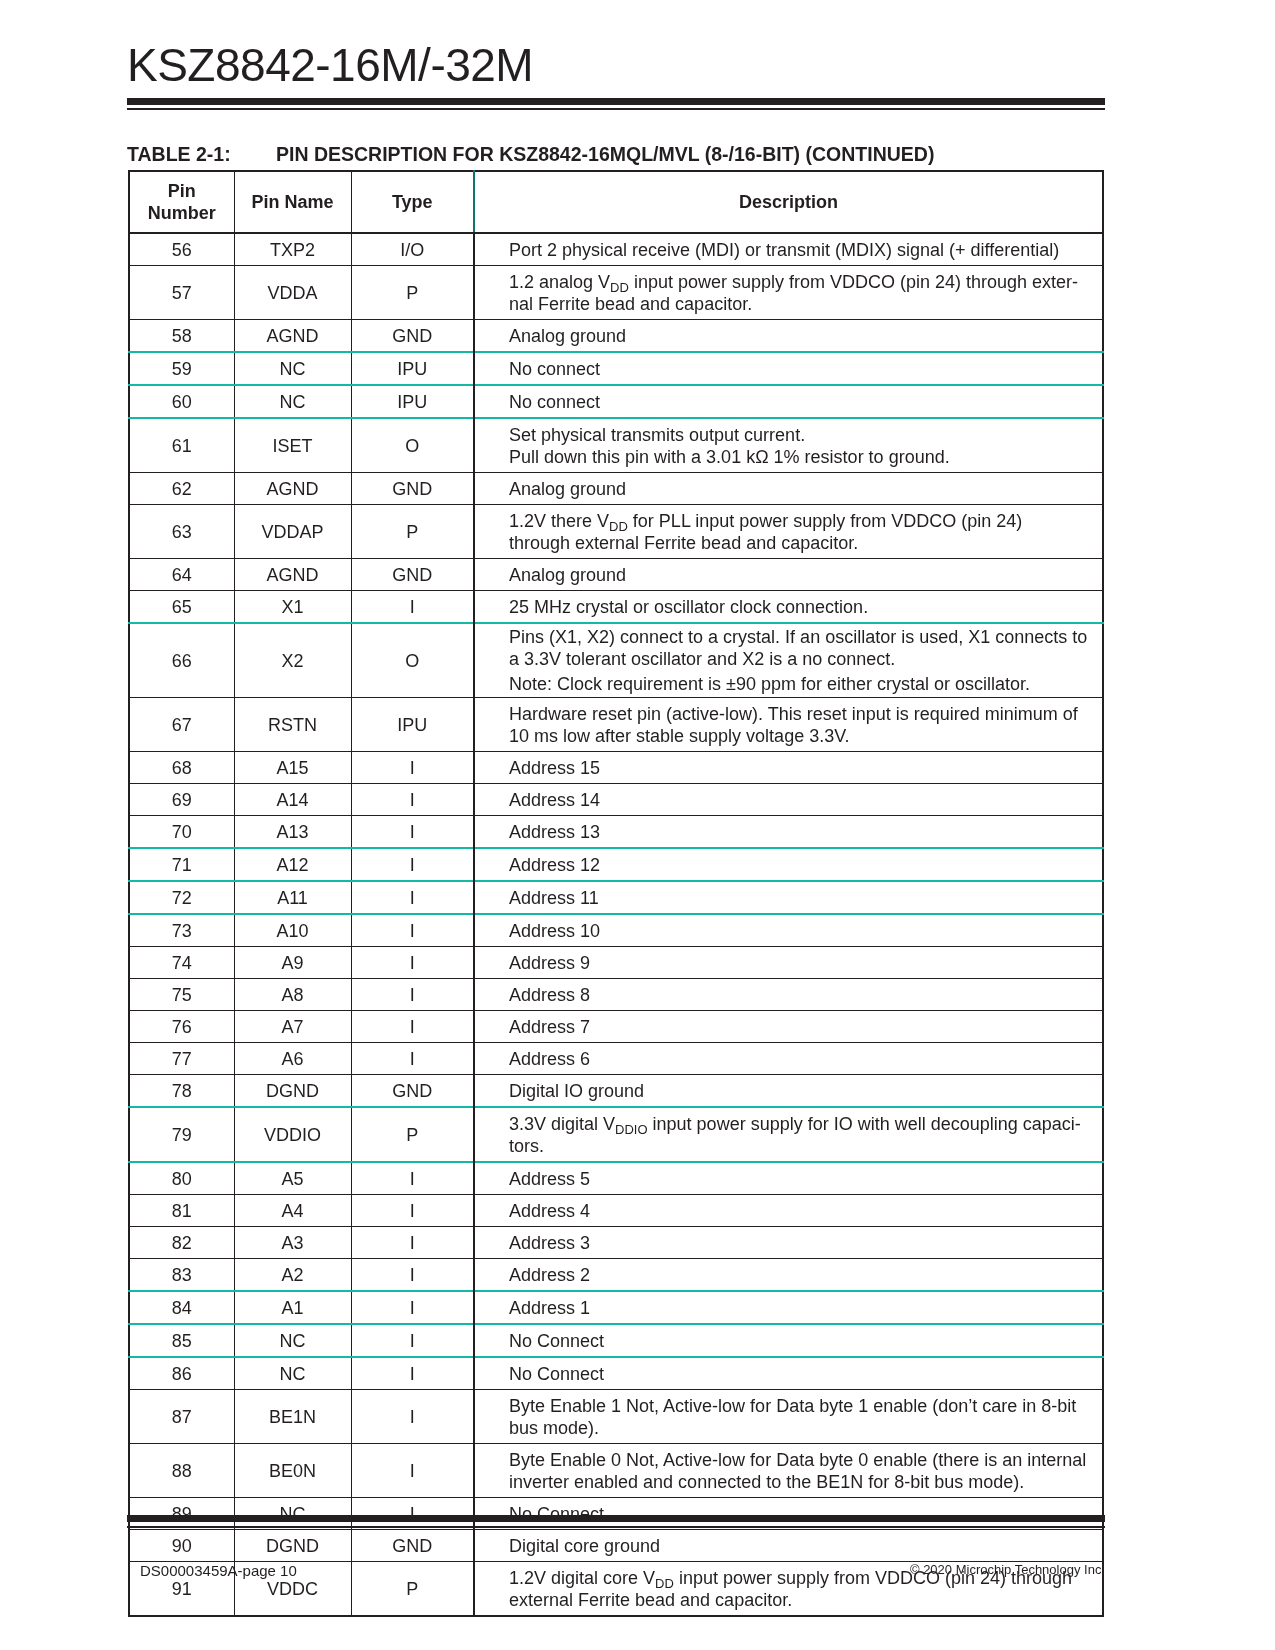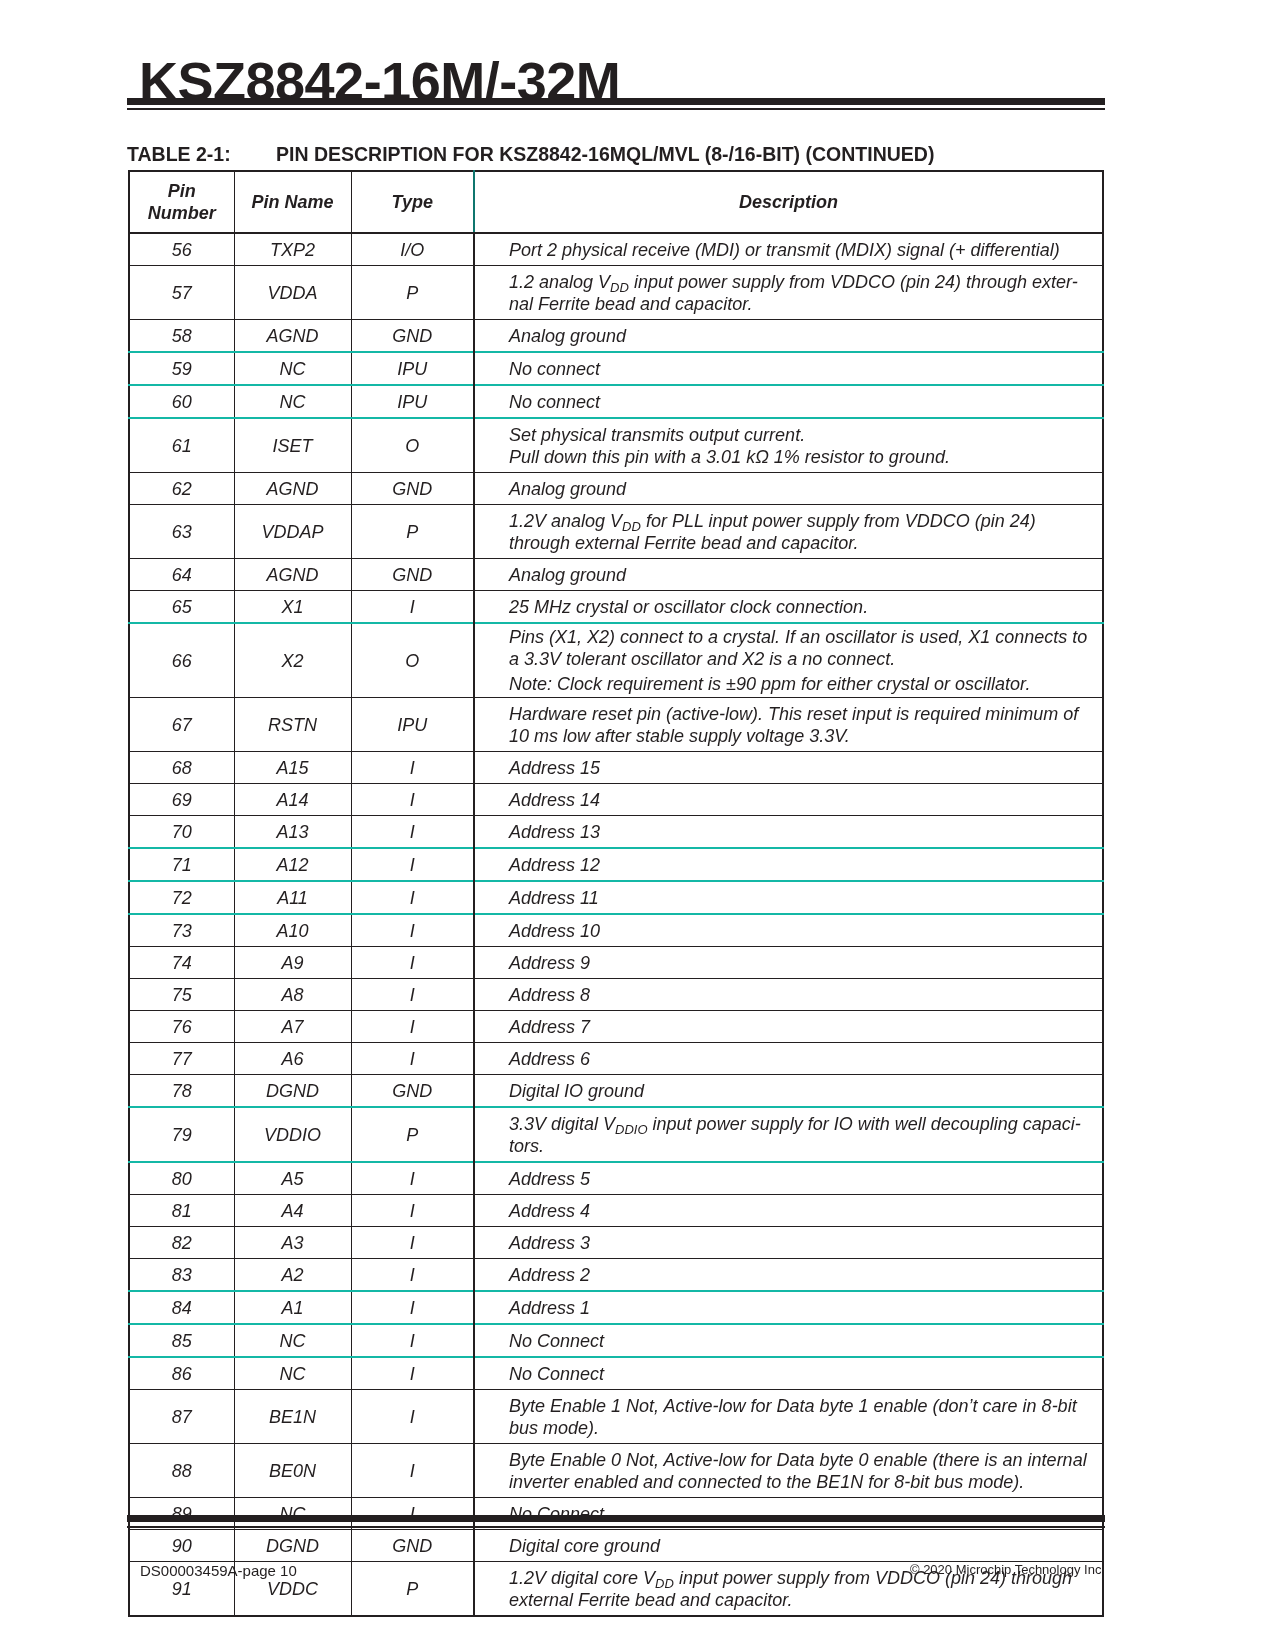--- a/index.html
+++ b/index.html
@@ -1,22 +1,22 @@
 <!DOCTYPE html>
 <html><head>
   <meta charset="utf-8">
   <style>
     html, body { margin: 0; padding: 0; background: #ffffff; }
     body { width: 1275px; height: 1650px; position: relative; font-family: "Liberation Sans", sans-serif; color: #231f20; }
-    .doc-title { position: absolute; left: 127px; top: 38px; font-size: 54px; font-weight: bold; letter-spacing: -0.5px; margin: 12px; }
+    .doc-title { position: absolute; left: 127px; top: 38px; font-size: 46px; font-weight: normal; letter-spacing: -0.5px; margin: 0; }
     .rule-thick { position: absolute; left: 127px; width: 978px; height: 7px; background: #231f20; }
     .rule-thin { position: absolute; left: 127px; width: 978px; height: 2px; background: #231f20; }
     .table-caption { position: absolute; left: 127px; top: 143px; font-size: 19.5px; font-weight: bold; white-space: nowrap; }
     .table-caption .cap-num { display: inline-block; width: 149px; }
-    table.pins { position: absolute; left: 128px; top: 170px; width: 976px; border-collapse: collapse; font-size: 18px; table-layout: fixed; font-style: italic; }
+    table.pins { position: absolute; left: 128px; top: 170px; width: 976px; border-collapse: collapse; font-size: 18px; table-layout: fixed; }
     table.pins th, table.pins td { border: 1px solid #231f20; padding: 0; }
     table.pins th { font-weight: bold; text-align: center; height: 60px; line-height: 22px; border-bottom: 2px solid #231f20; }
     table.pins td { height: 27px; line-height: 22px; }
     table.pins td.c { text-align: center; }
     table.pins td.desc { padding: 2px 6px 2px 6px; border-left: 2px solid #231f20; }
     table.pins th.desc-h { border-left: 2px solid #0f766e; border-radius: 11px; }
     table.pins tr.tall td { height: 49px; }
     table.pins tr.thick-top td { border-top: 2px solid #14b8a6; }
     table.pins { border: 2px solid #231f20; }
     .desc-line { display: block; margin-left: 28px; }
@@ -108,21 +108,21 @@
         <td class="c">GND</td>
         <td class="desc">
           <span class="desc-line"><span>Analog ground</span></span>
         </td>
       </tr>
       <tr class="tall">
         <td class="c">63</td>
         <td class="c">VDDAP</td>
         <td class="c">P</td>
         <td class="desc">
-          <span class="desc-line"><span>1.2V analog V</span><sub>DD</sub><span> for PLL input power supply from VDDCO (pin 24)</span></span>
+          <span class="desc-line"><span>1.2V there V</span><sub>DD</sub><span> for PLL input power supply from VDDCO (pin 24)</span></span>
           <span class="desc-line"><span>through external Ferrite bead and capacitor.</span></span>
         </td>
       </tr>
       <tr>
         <td class="c">64</td>
         <td class="c">AGND</td>
         <td class="c">GND</td>
         <td class="desc">
           <span class="desc-line"><span>Analog ground</span></span>
         </td>

